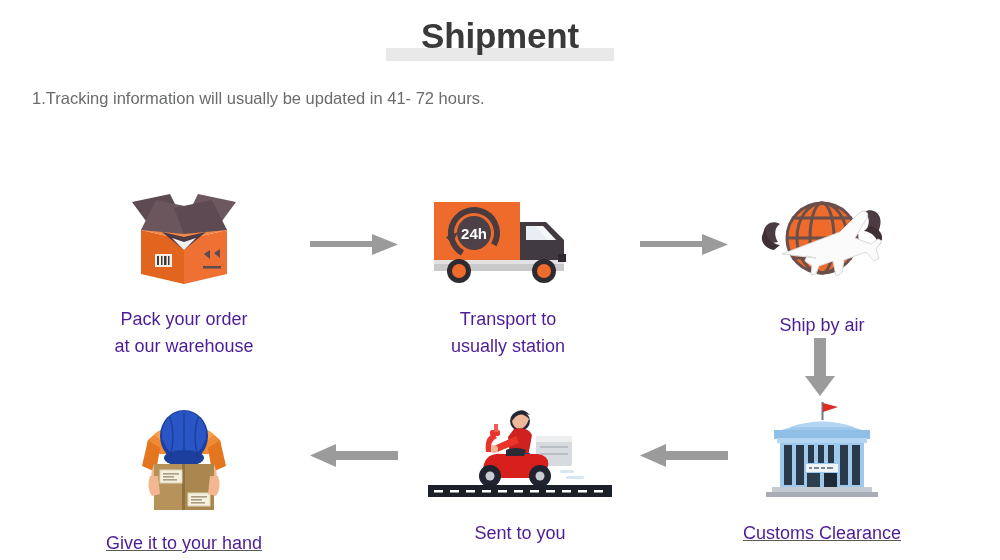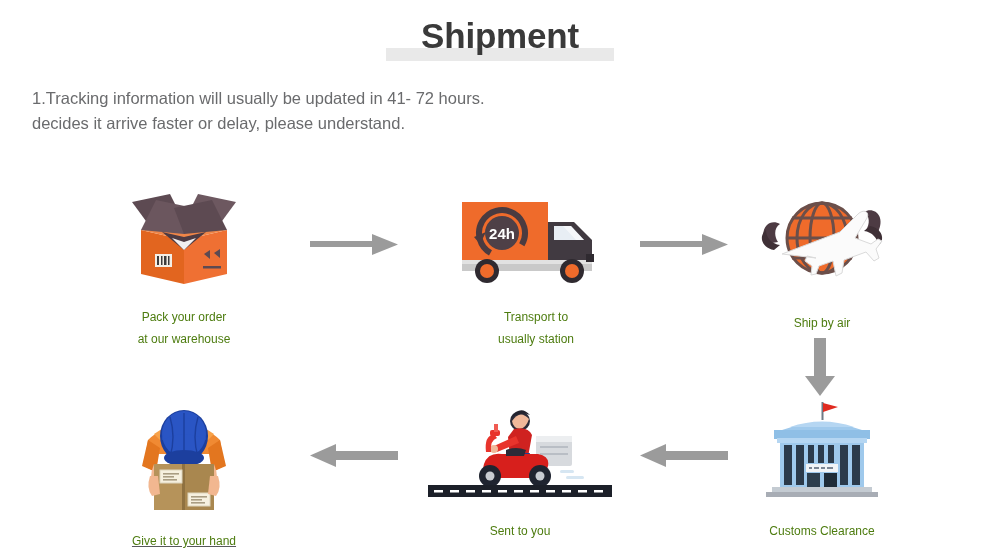--- a/index.html
+++ b/index.html
@@ -57,32 +57,32 @@
   
   .step {
     position: absolute;
     text-align: center;
   }
   .step .art {
     position: relative;
     margin: 0 auto;
   }
   .caption {
-    font-size: 12px;
-    line-height: 22px;
-    color: #4d7c0f;
+    font-size: 18px;
+    line-height: 27px;
+    color: #4c1d95;
     white-space: pre-line;
     text-align: center;
   }
 
   
   #step-pack    { left: 84px;  top: 188px; width: 200px; }
-  #step-transport { left: 436px; top: 188px; width: 200px; }
+  #step-transport { left: 408px; top: 188px; width: 200px; }
   #step-air     { left: 722px; top: 188px; width: 200px; }
-  #step-customs { left: 722px; top: 400px; width: 200px; }
+  #step-customs { left: 722px; top: 400px; width: 200px; text-decoration: underline; }
   #step-sent    { left: 420px; top: 400px; width: 200px; }
   #step-hand    { left: 84px;  top: 400px; width: 200px; text-decoration: underline; }
 
   #step-pack .caption      { margin-top: 14px; }
   #step-transport .caption { margin-top: 14px; }
   #step-air .caption       { margin-top: 20px; }
   #step-customs .caption   { margin-top: 16px; }
   #step-sent .caption      { margin-top: 16px; }
   #step-hand .caption      { margin-top: 16px; }
 
@@ -97,21 +97,20 @@
 </head>
 <body>
 
 <div class="title-wrap">
   <div class="title-bar"></div>
   <span class="title-text">Shipment</span>
 </div>
 
 <div class="body-copy">
   <div>1.Tracking information will usually be updated in 41- 72 hours.</div>
-  <div>decides it arrive faster or delay, please understand.</div>
 </div>
 
 <div class="step" id="step-pack">
   <div class="art">
     <svg width="200" height="100" viewBox="0 0 200 100" xmlns="http://www.w3.org/2000/svg">
 
       <polygon points="70,44 48,14 86,6 101,36" fill="#5d4a52"></polygon>
       <polygon points="130,44 152,14 114,6 99,36" fill="#6d5860"></polygon>
 
       <polygon points="57,42 100,52 100,96 57,86" fill="#e2651f"></polygon>

